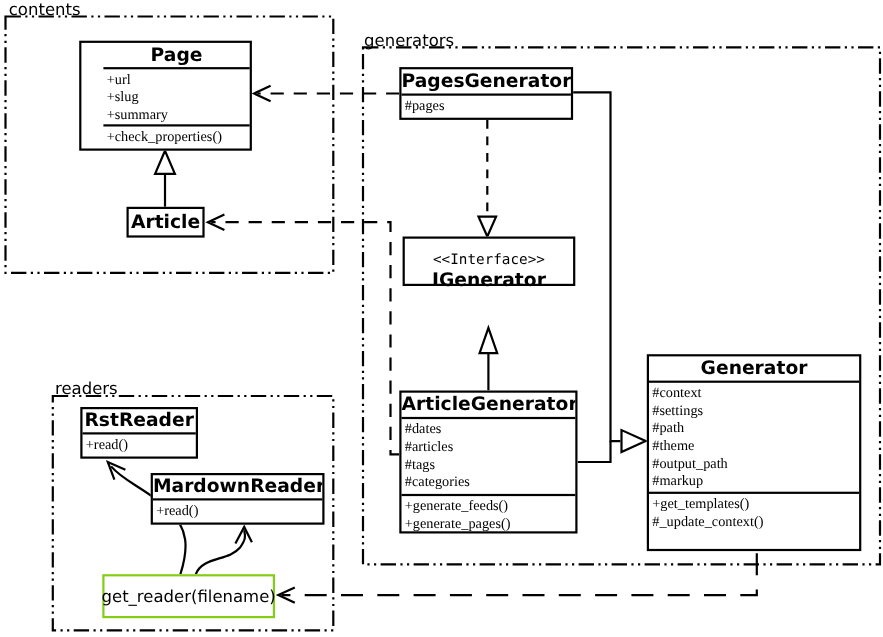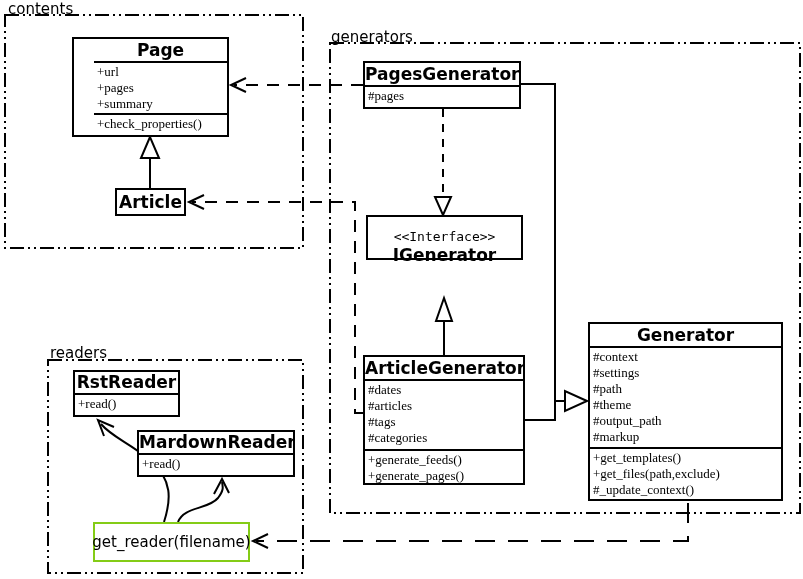--- a/index.html
+++ b/index.html
@@ -56,21 +56,21 @@
   </svg>
 
   <div class="pkg-label" style="left:8px;top:1px;">contents</div>
   <div class="pkg-label" style="left:331px;top:29px;">generators</div>
   <div class="pkg-label" style="left:50px;top:345px;">readers</div>
 
   <div class="uml-class" style="left:72px;top:37px;width:157px;padding-left:20px;">
     <div class="uml-title" style="height:22px;line-height:22px;">Page</div>
     <div class="uml-section" style="height:52px;">
       <div class="uml-member">+url</div>
-      <div class="uml-member">+pages</div>
+      <div class="uml-member">+slug</div>
       <div class="uml-member">+summary</div>
     </div>
     <div class="uml-section" style="height:22px;">
       <div class="uml-member">+check_properties()</div>
     </div>
   </div>
 
   <div class="uml-class" style="left:115px;top:188px;width:71px;height:28px;">
     <div class="uml-title" style="height:24px;line-height:24px;">Article</div>
   </div>
@@ -108,21 +108,20 @@
     <div class="uml-section" style="height:101px;">
       <div class="uml-member">#context</div>
       <div class="uml-member">#settings</div>
       <div class="uml-member">#path</div>
       <div class="uml-member">#theme</div>
       <div class="uml-member">#output_path</div>
       <div class="uml-member">#markup</div>
     </div>
     <div class="uml-section" style="height:52px;">
       <div class="uml-member">+get_templates()</div>
-      <div class="uml-member">+get_files(path,exclude)</div>
       <div class="uml-member">#_update_context()</div>
     </div>
   </div>
 
   <div class="uml-class" style="left:73px;top:370px;width:107px;">
     <div class="uml-title" style="height:21px;line-height:21px;">RstReader</div>
     <div class="uml-section" style="height:22px;">
       <div class="uml-member">+read()</div>
     </div>
   </div>

